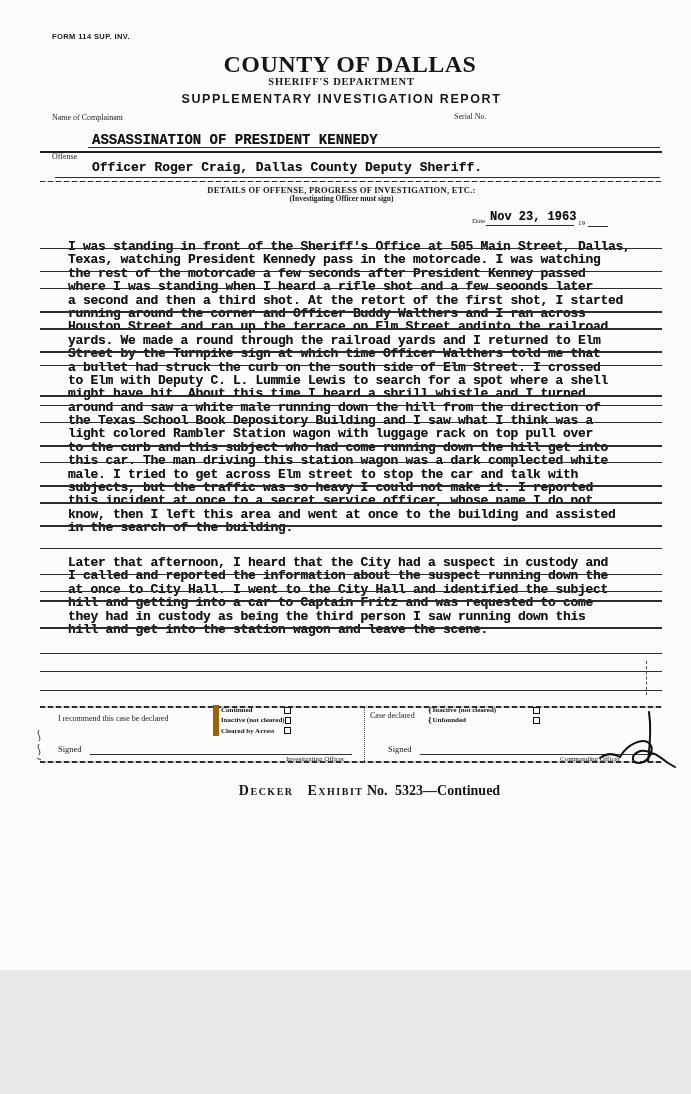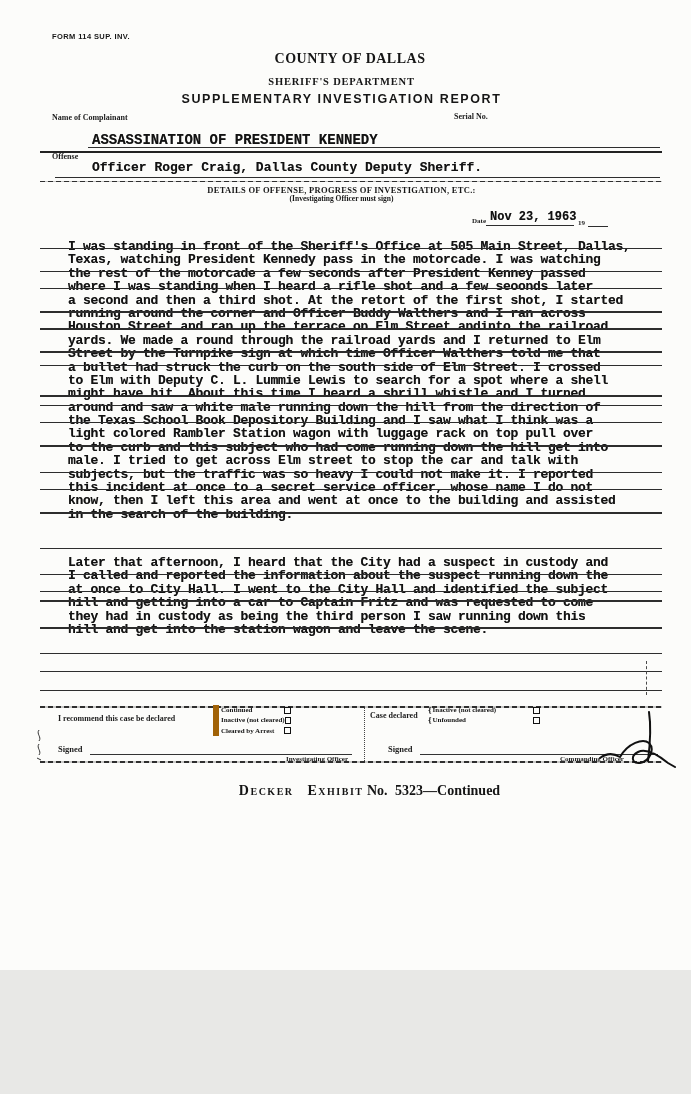--- a/index.html
+++ b/index.html
@@ -2,32 +2,32 @@
 <html><head>
 <meta charset="utf-8">
 <style>
   html,body{margin:0;padding:0;background:#e8e8e6;}
   .page{
     position:relative; width:691px; height:970px; margin:0 auto;
     background:#fcfcfa; color:#161616; overflow:hidden;
     font-family:"Liberation Serif", serif;
   }
   .abs{position:absolute;}
-  .lbl{font-family:"Liberation Serif",serif; font-weight:700; color:#1c1c1c;}
+  .lbl{font-family:"Liberation Serif",serif; font-weight:400; color:#1c1c1c;}
   .typed{
     font-family:"Liberation Mono",monospace; font-weight:700; color:#121212;
     text-shadow:0 0 .5px rgba(0,0,0,.5); white-space:nowrap;
   }
   .rule{position:absolute; background:#2e2e2e; height:1.2px;}
   .rule.heavy{height:1.6px; background:#222;}
   .rule.dotty{background:repeating-linear-gradient(90deg,#2e2e2e 0 5px,rgba(46,46,46,.25) 5px 8px);}
 
   
   .form-number{font-family:"Liberation Sans",sans-serif; font-weight:700; font-size:7.5px; letter-spacing:.4px;}
-  .county-title{left:17px; right:8px; text-align:center; font-size:14px; font-weight:700; letter-spacing:.5px; font-family:"Liberation Serif",serif;}
+  .county-title{left:17px; right:8px; text-align:center; font-size:24px; font-weight:700; letter-spacing:.5px; font-family:"Liberation Serif",serif;}
   .dept-subtitle{left:0; right:8px; text-align:center; font-size:10.5px; font-weight:700; letter-spacing:.8px;}
   .report-type{left:0; right:8px; text-align:center; font-family:"Liberation Sans",sans-serif; font-size:12.5px; font-weight:700; letter-spacing:1.6px;}
   .small-lbl{font-size:8px;}
   .tiny-lbl{font-size:7px;}
   .details-head{left:0; right:8px; text-align:center; font-size:8.5px; font-weight:700; letter-spacing:.3px;}
   .details-sub{left:0; right:8px; text-align:center; font-size:7.5px; font-weight:700;}
 
   
   .body-block{position:absolute; left:40px; width:622px;}
   .body-line{position:relative; height:13.4px; padding-left:28px; white-space:nowrap;}
@@ -92,20 +92,21 @@
       <div class="body-line rule-under"><span class="t">Houston Street and ran up the terrace on Elm Street andinto the railroad</span></div>
       <div class="body-line rule-none"><span class="t">yards.  We made a round through the railroad yards and I returned to Elm</span></div>
       <div class="body-line rule-through"><span class="t">Street by the Turnpike sign at which time Officer Walthers told me that</span></div>
       <div class="body-line rule-through"><span class="t">a bullet had struck the curb on the south side of Elm Street. I crossed</span></div>
       <div class="body-line rule-none"><span class="t">to Elm with Deputy C. L. Lummie Lewis to search for a spot where a shell</span></div>
       <div class="body-line rule-under"><span class="t">might have hit.  About this time I heard a shrill whistle and I turned</span></div>
       <div class="body-line rule-through"><span class="t">around and saw a white male running down the hill from the direction of</span></div>
       <div class="body-line rule-under"><span class="t">the Texas School Book Depository Building and I saw what I think was a</span></div>
       <div class="body-line rule-none"><span class="t">light colored Rambler Station wagon with luggage rack on top pull over</span></div>
       <div class="body-line rule-through"><span class="t">to the curb and this subject who had come running down the hill get into</span></div>
+      <div class="body-line rule-under"><span class="t">this car. The man driving this station wagon was a dark complected white</span></div>
       <div class="body-line rule-none"><span class="t">male.  I tried to get across Elm street to stop the car and talk with</span></div>
       <div class="body-line rule-through"><span class="t">subjects, but the traffic was so heavy I could not make it.  I reported</span></div>
       <div class="body-line rule-under"><span class="t">this incident at once to a secret service officer, whose name I do not</span></div>
       <div class="body-line rule-none"><span class="t">know, then I left this area and went at once to the building and assisted</span></div>
       <div class="body-line rule-through"><span class="t">in the search of the building.</span></div>
     </div>
   <div class="rule" style="left:40px; top:548px; width:622px;"></div>
   <div class="body-block" style="top:552px;">
       <div class="body-line rule-none"><span class="t">Later that afternoon, I heard that the City had a suspect in custody and</span></div>
       <div class="body-line rule-through"><span class="t">I called and reported the information about the suspect running down the</span></div>

